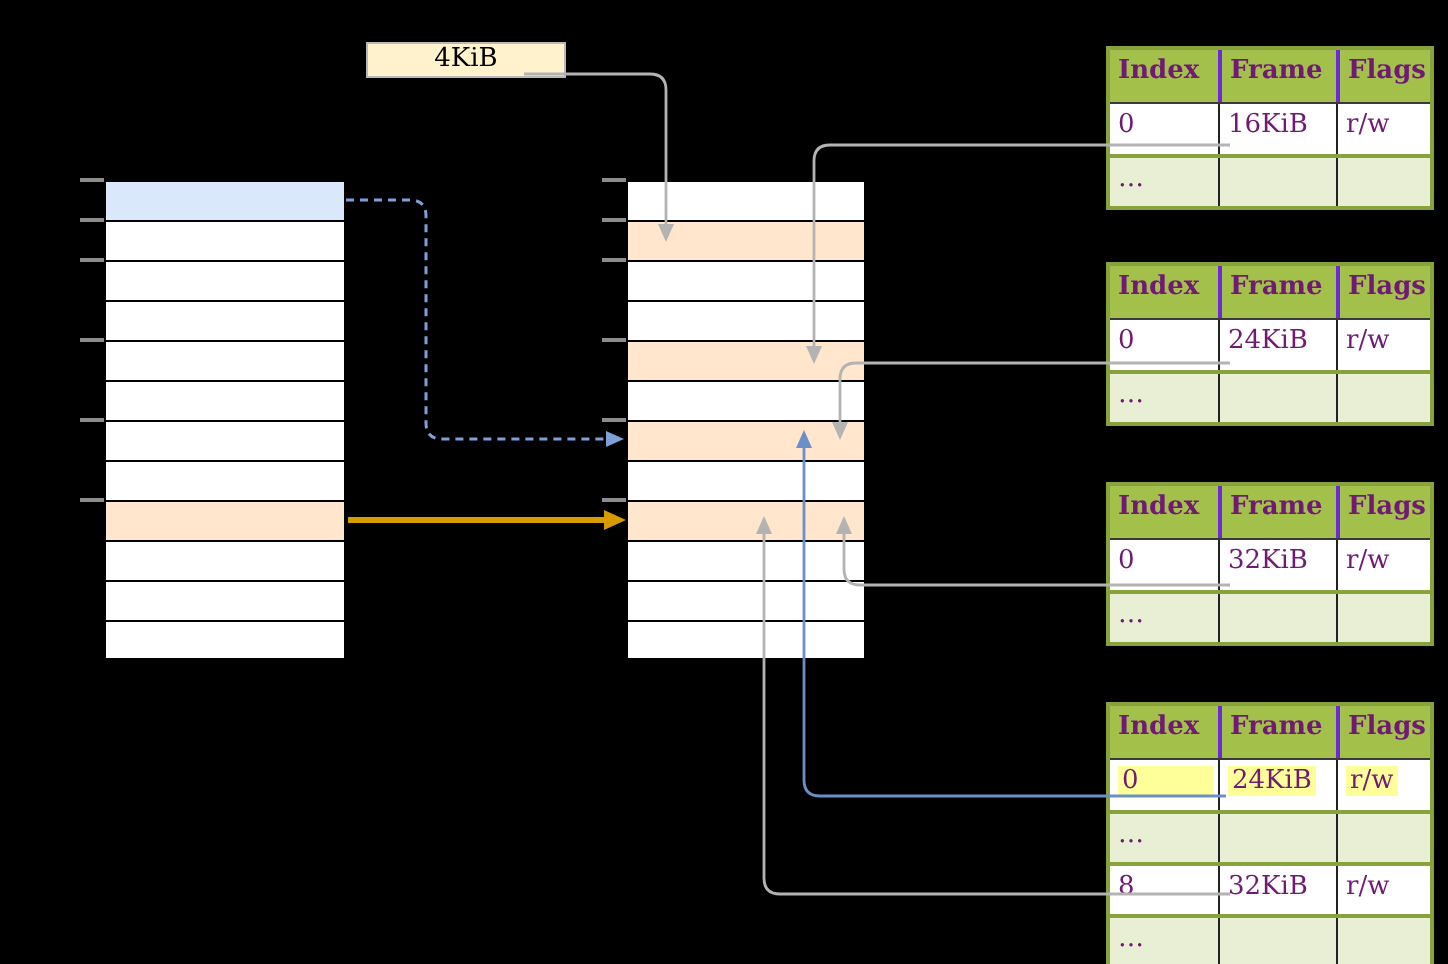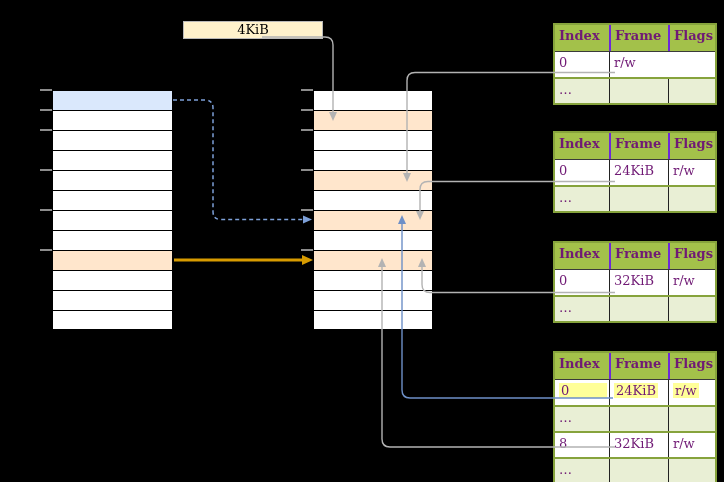--- a/index.html
+++ b/index.html
@@ -9,21 +9,21 @@
   .memcol{position:absolute;top:90px;height:240px;border:1px solid #000;box-sizing:border-box;background:#fff;}
   #vcol{left:52px;width:121px;}
   #pcol{left:313px;width:120px;}
   .mrow{height:20px;box-sizing:border-box;border-bottom:1px solid #000;}
   .mrow:last-child{border-bottom:none;height:18px;}
   
   .ticks{position:absolute;top:0;height:482px;width:13px;}
   #ticks-v{left:40px;} #ticks-p{left:301px;}
   .tick{position:absolute;width:12px;height:2px;background:var(--tick_gray,#8c8c8c);}
   
-  #sizebox{position:absolute;left:183px;top:21px;width:140px;height:18px;box-sizing:border-box;
+  #sizebox{position:absolute;left:183px;top:21px;width:100px;height:18px;box-sizing:border-box;
            background:var(--label_fill_cream,#fff2cc);border:1px solid #b9b9b9;
            color:#000;font-size:13px;text-align:center;line-height:16px;}
   
   .tbl{position:absolute;left:553px;width:164px;box-sizing:border-box;
        border:2px solid var(--table_border_green,#86a33c);background:#fff;font-size:13px;}
   #pt0{top:23px;} #pt1{top:131px;} #pt2{top:241px;} #pt3{top:351px;}
   .trow{display:grid;grid-template-columns:54px 59px 47px;height:26px;box-sizing:border-box;}
   .thead{background:var(--table_header_green,#a3c14a);color:#fff;font-weight:bold;}
   .hcell + .hcell{border-left:2px solid #6d28d9;}
   .trow:not(.thead) .tcell + .tcell{border-left:1px solid #222;}
@@ -97,20 +97,21 @@
   </div>
 
 <div id="pt0" class="tbl">
     <div class="trow thead">
       <div class="tcell hcell">Index</div>
       <div class="tcell hcell">Frame</div>
       <div class="tcell hcell">Flags</div>
     </div>
     <div class="trow">
       <div class="tcell">0</div>
+      <div class="tcell">16KiB</div>
       <div class="tcell">r/w</div>
     </div>
     <div class="trow muted">
       <div class="tcell">…</div>
       <div class="tcell"></div>
       <div class="tcell"></div>
     </div>
   </div>
 <div id="pt1" class="tbl">
     <div class="trow thead">

